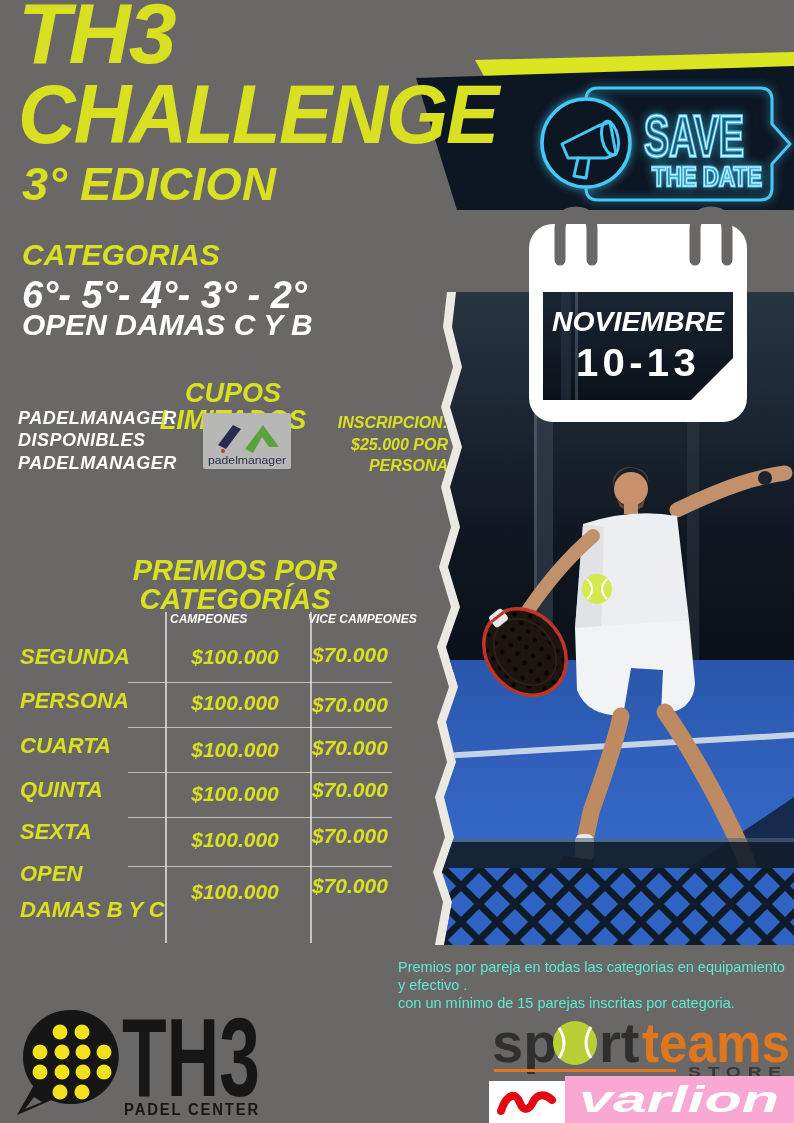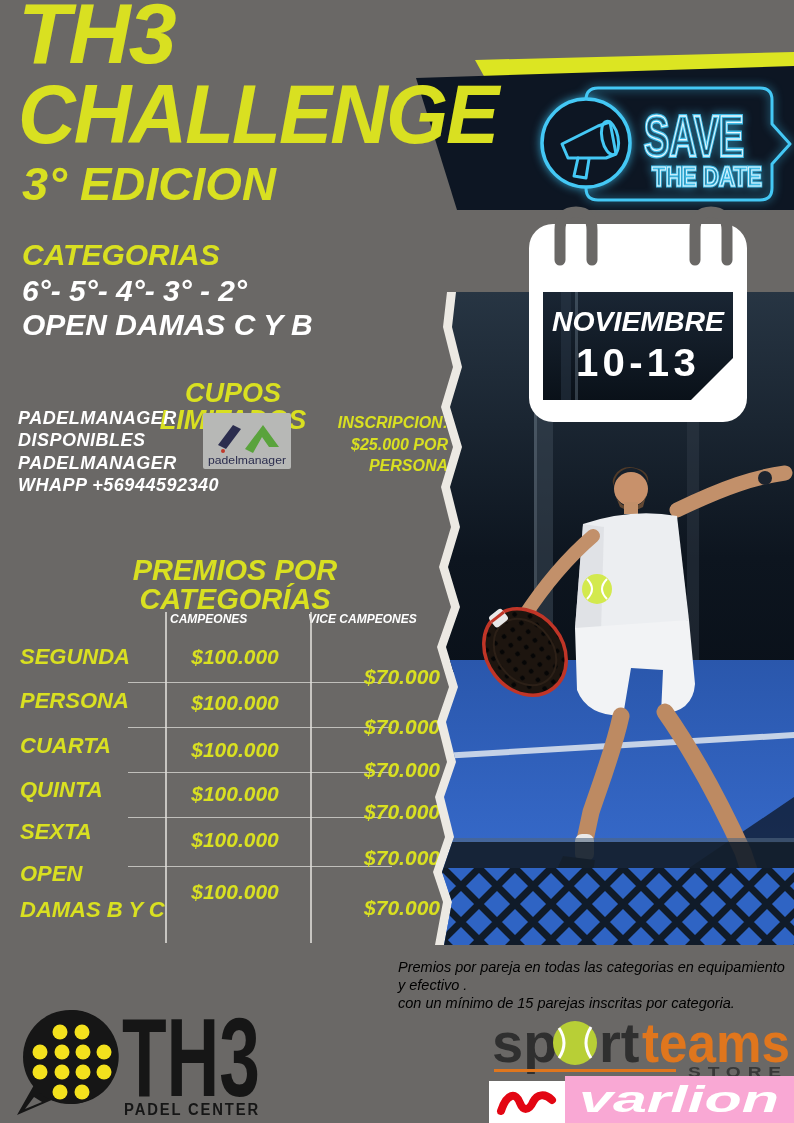--- a/index.html
+++ b/index.html
@@ -14,44 +14,44 @@
   .t-challenge{left:18px;top:72px;font-size:84px;letter-spacing:-2px;z-index:6;line-height:1;
                transform:scaleX(.95);transform-origin:left;}
   .t-edicion{left:22px;top:160px;font-size:47px;z-index:6;line-height:1;}
   .yellow-strip{left:465px;top:50px;width:329px;height:28px;background:#dce522;z-index:2;
                 clip-path:polygon(10px 10px,329px 2px,329px 22px,20px 28px);}
   .navy-block{left:410px;top:62px;width:384px;height:148px;background:#0d1623;z-index:3;
               clip-path:polygon(6px 16px,384px 4px,384px 148px,47px 148px);}
   .neon-svg{left:520px;top:80px;z-index:4;filter:drop-shadow(0 0 5px rgba(63,197,244,.75));}
   
   .t-categorias{left:22px;top:240px;font-size:30px;line-height:1;}
-  .t-levels{left:22px;top:276px;font-size:30px;line-height:1;}
+  .t-levels{left:22px;top:276px;font-size:38px;line-height:1;}
   .t-open{left:22px;top:310px;font-size:30px;line-height:1;}
   .t-cupos{left:110px;top:380px;width:246px;text-align:center;font-size:27px;line-height:1;}
   .reg-lines{left:18px;top:407px;font-size:18px;line-height:22.3px;letter-spacing:.5px;}
   .pm-box{left:203px;top:413px;width:88px;height:56px;background:#b7b8b6;border-radius:2px;z-index:2;}
   .fee-block{left:300px;top:412px;width:148px;text-align:right;font-size:16px;line-height:21.5px;}
   
   .t-premios{left:40px;top:556px;width:390px;text-align:center;font-size:29px;line-height:1;}
   .col-h{top:612px;font-size:12px;text-align:left;}
   .vline{width:1.5px;top:612px;height:331px;background:rgba(222,220,216,.8);}
   .hline{left:128px;width:264px;height:1.4px;background:rgba(222,220,216,.75);}
   .p-label{left:20px;width:148px;font-size:22px;line-height:1.1;}
   .p-champ{left:168px;width:134px;text-align:center;font-size:21px;}
-  .p-vice{left:300px;width:140px;text-align:right;font-size:21px;margin-top:22px;}
+  .p-vice{left:312px;width:140px;text-align:left;font-size:21px;}
   
   .photo-wrap{left:425px;top:292px;width:369px;height:653px;z-index:2;}
   .tear-paper{position:absolute;inset:0;background:#ece9e3;
     clip-path:polygon(22px 0,369px 0,369px 653px,10px 653px,18px 610px,8px 580px,20px 545px,10px 505px,22px 470px,12px 430px,24px 395px,12px 355px,26px 315px,14px 275px,26px 235px,16px 195px,28px 155px,16px 115px,28px 75px,18px 35px);}
   .photo{position:absolute;inset:0;
     clip-path:polygon(31px 0,369px 0,369px 653px,19px 653px,27px 610px,17px 580px,29px 545px,19px 505px,31px 470px,21px 430px,33px 395px,21px 355px,35px 315px,23px 275px,35px 235px,25px 195px,37px 155px,25px 115px,37px 75px,27px 35px);}
   
   .calendar{left:523px;top:202px;z-index:5;}
   
-  .disclaimer{left:398px;top:958px;width:392px;font-size:14.5px;font-style:italic;color:#000000;line-height:1.25;z-index:3;}
+  .disclaimer{left:398px;top:958px;width:392px;font-size:14.5px;color:#5eead4;line-height:1.25;z-index:3;}
   .th3-logo{left:12px;top:1005px;z-index:3;}
   .sportteams{left:492px;top:1012px;z-index:3;}
   .varlion-bar{left:565px;top:1076px;width:229px;height:47px;background:#f9a8d4;z-index:3;}
   .varlion-box{left:489px;top:1081px;width:76px;height:42px;background:#fff;z-index:4;}
   svg text{font-family:"Liberation Sans",sans-serif;}
 </style>
 </head>
 <body>
 
 <div class="poster">
@@ -82,21 +82,20 @@
 
   <div class="abs t-categorias fat yel">CATEGORIAS</div>
   <div class="abs t-levels fat wht">6°- 5°- 4°- 3° - 2°</div>
   <div class="abs t-open fat wht">OPEN DAMAS C Y B</div>
 
   <div class="abs t-cupos fat yel">CUPOS LIMITADOS</div>
   <div class="abs reg-lines fat wht">
     <div>PADELMANAGER</div>
     <div>DISPONIBLES</div>
     <div>PADELMANAGER</div>
-    <div>WHAPP +56944592340</div>
   </div>
   <div class="abs pm-box">
     <svg width="88" height="56" viewBox="0 0 88 56">
       <path d="M 15 32 L 30 12 L 38 16 L 23 36 Z" fill="#2b2d4e"></path>
       <circle cx="20" cy="38" r="2" fill="#c0392b"></circle>
       <path d="M 42 36 L 60 12 L 76 34 L 66 34 L 59 24 L 50 40 Z" fill="#5aa33c"></path>
       <text x="44" y="51" font-size="11" fill="#2b2d4e" text-anchor="middle" textLength="78" lengthAdjust="spacingAndGlyphs">padelmanager</text>
     </svg>
   </div>
   <div class="abs fee-block fat yel">

